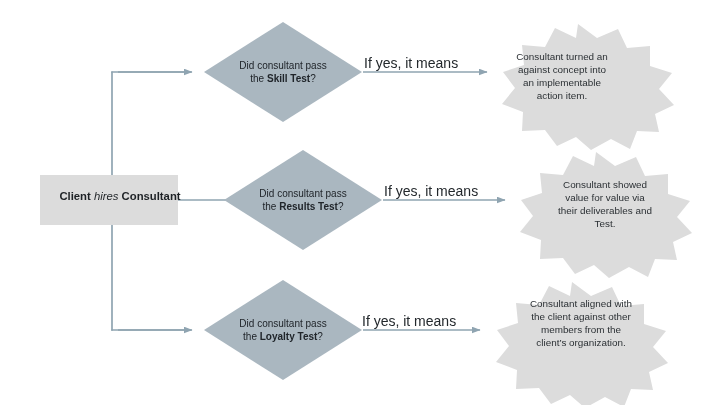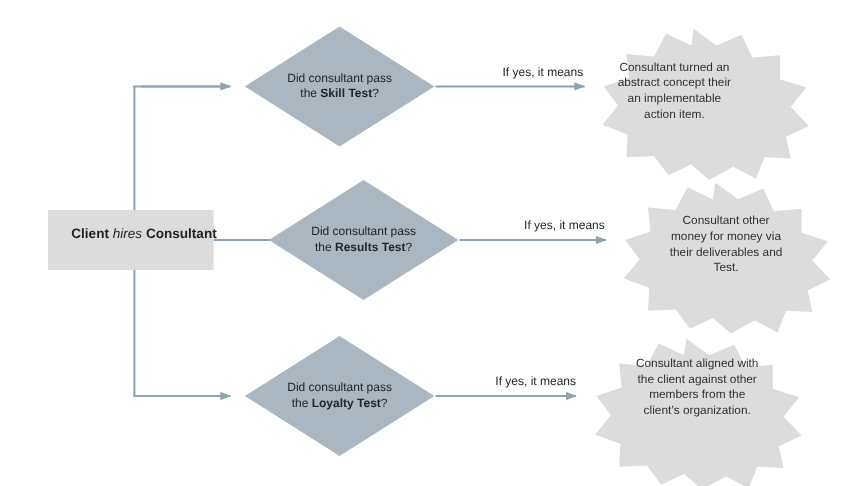--- a/index.html
+++ b/index.html
@@ -38,24 +38,24 @@
   .diamond-text b{font-weight:700;}
 
   .burst-text{
     font-size:9.9px;
     width:120px;
     color:#2b3034;
   }
 
   .edge-label{
     position:absolute;
-    font-size:10px;
+    font-size:14px;
     color:#23282c;
     white-space:nowrap;
-    text-align:right;
+    text-align:left;
   }
 </style>
 </head>
 <body>
 
 <div id="flow-root">
 
   <svg id="flow-svg" viewBox="0 0 720 405">
     <defs>
       <marker id="arrowhead" markerWidth="9" markerHeight="7" refX="8.4" refY="3.5" orient="auto" markerUnits="userSpaceOnUse">
@@ -111,28 +111,28 @@
     <span>Did consultant pass</span><br>
     <span>the </span><b>Loyalty Test</b><span>?</span>
   </div>
 
   <div class="edge-label" style="left:364px;top:55px;width:122px;">If yes, it means</div>
   <div class="edge-label" style="left:384px;top:183px;width:120px;">If yes, it means</div>
   <div class="edge-label" style="left:362px;top:313px;width:118px;">If yes, it means</div>
 
   <div class="node-text burst-text" style="left:502px;top:50px;">
     <span>Consultant turned an</span><br>
-    <span>abstract concept their</span><br>
+    <span>against concept into</span><br>
     <span>an implementable</span><br>
     <span>action item.</span>
   </div>
 
   <div class="node-text burst-text" style="left:545px;top:178px;">
-    <span>Consultant other</span><br>
-    <span>money for money via</span><br>
+    <span>Consultant showed</span><br>
+    <span>value for value via</span><br>
     <span>their deliverables and</span><br>
     <span>Test.</span>
   </div>
 
   <div class="node-text burst-text" style="left:521px;top:297px;">
     <span>Consultant aligned with</span><br>
     <span>the client against other</span><br>
     <span>members from the</span><br>
     <span>client’s organization.</span>
   </div>

